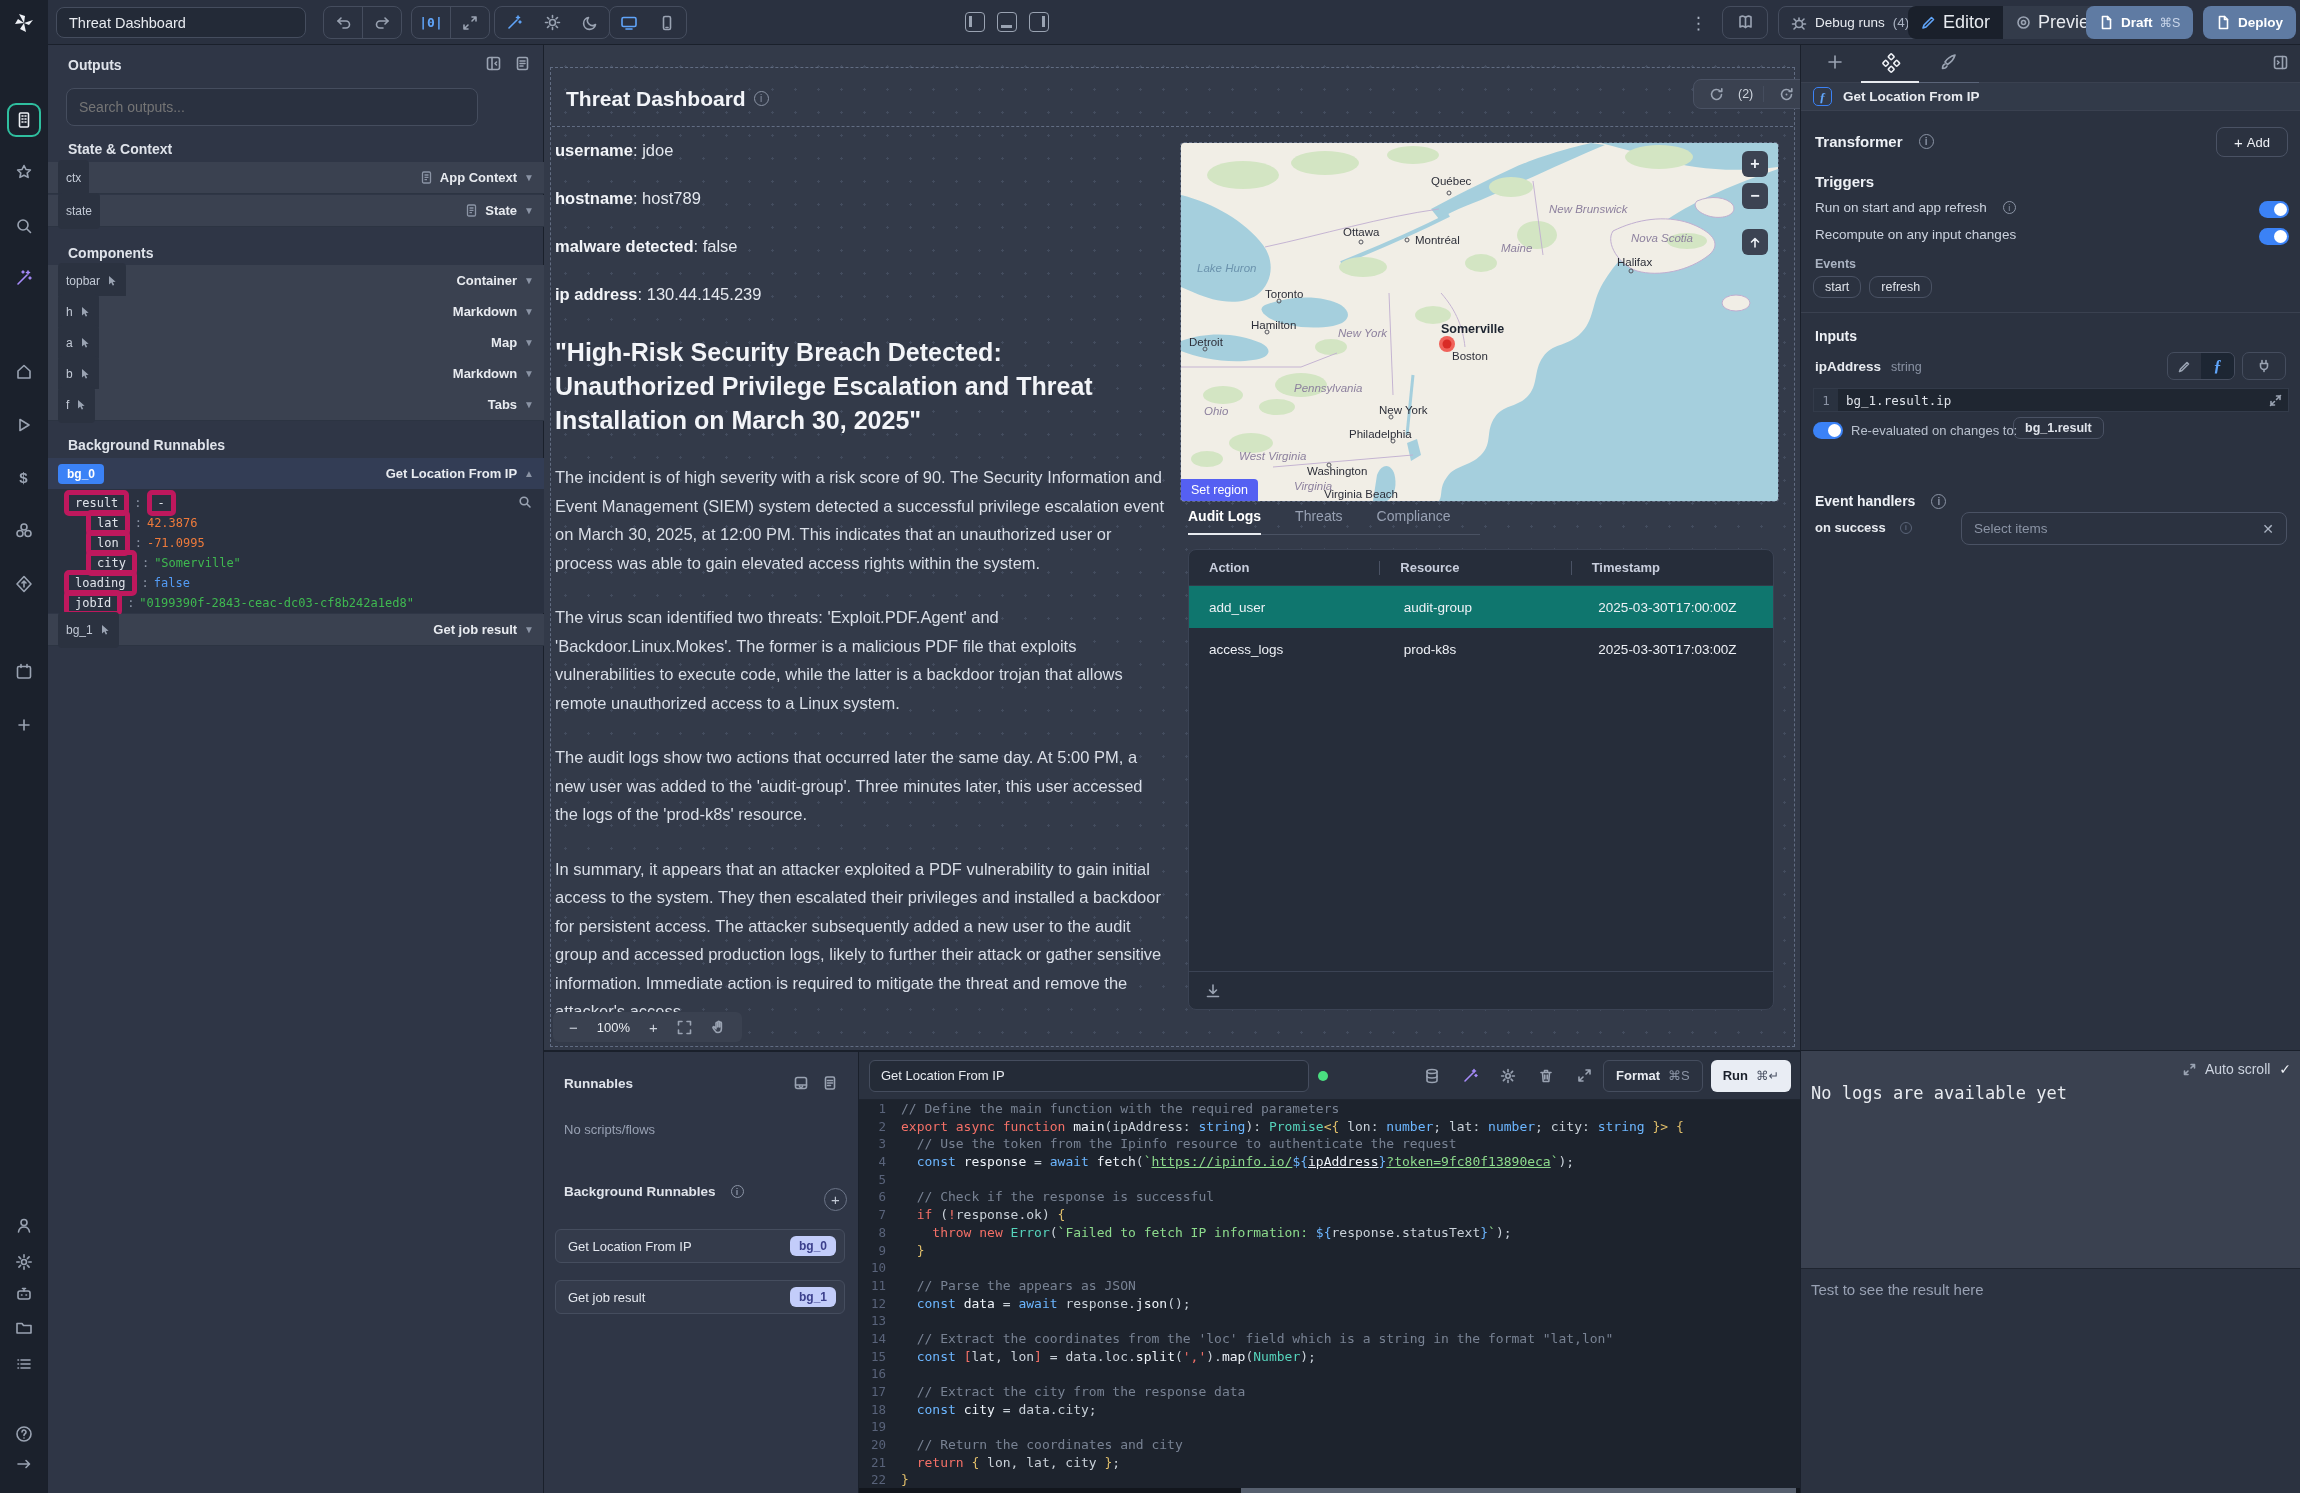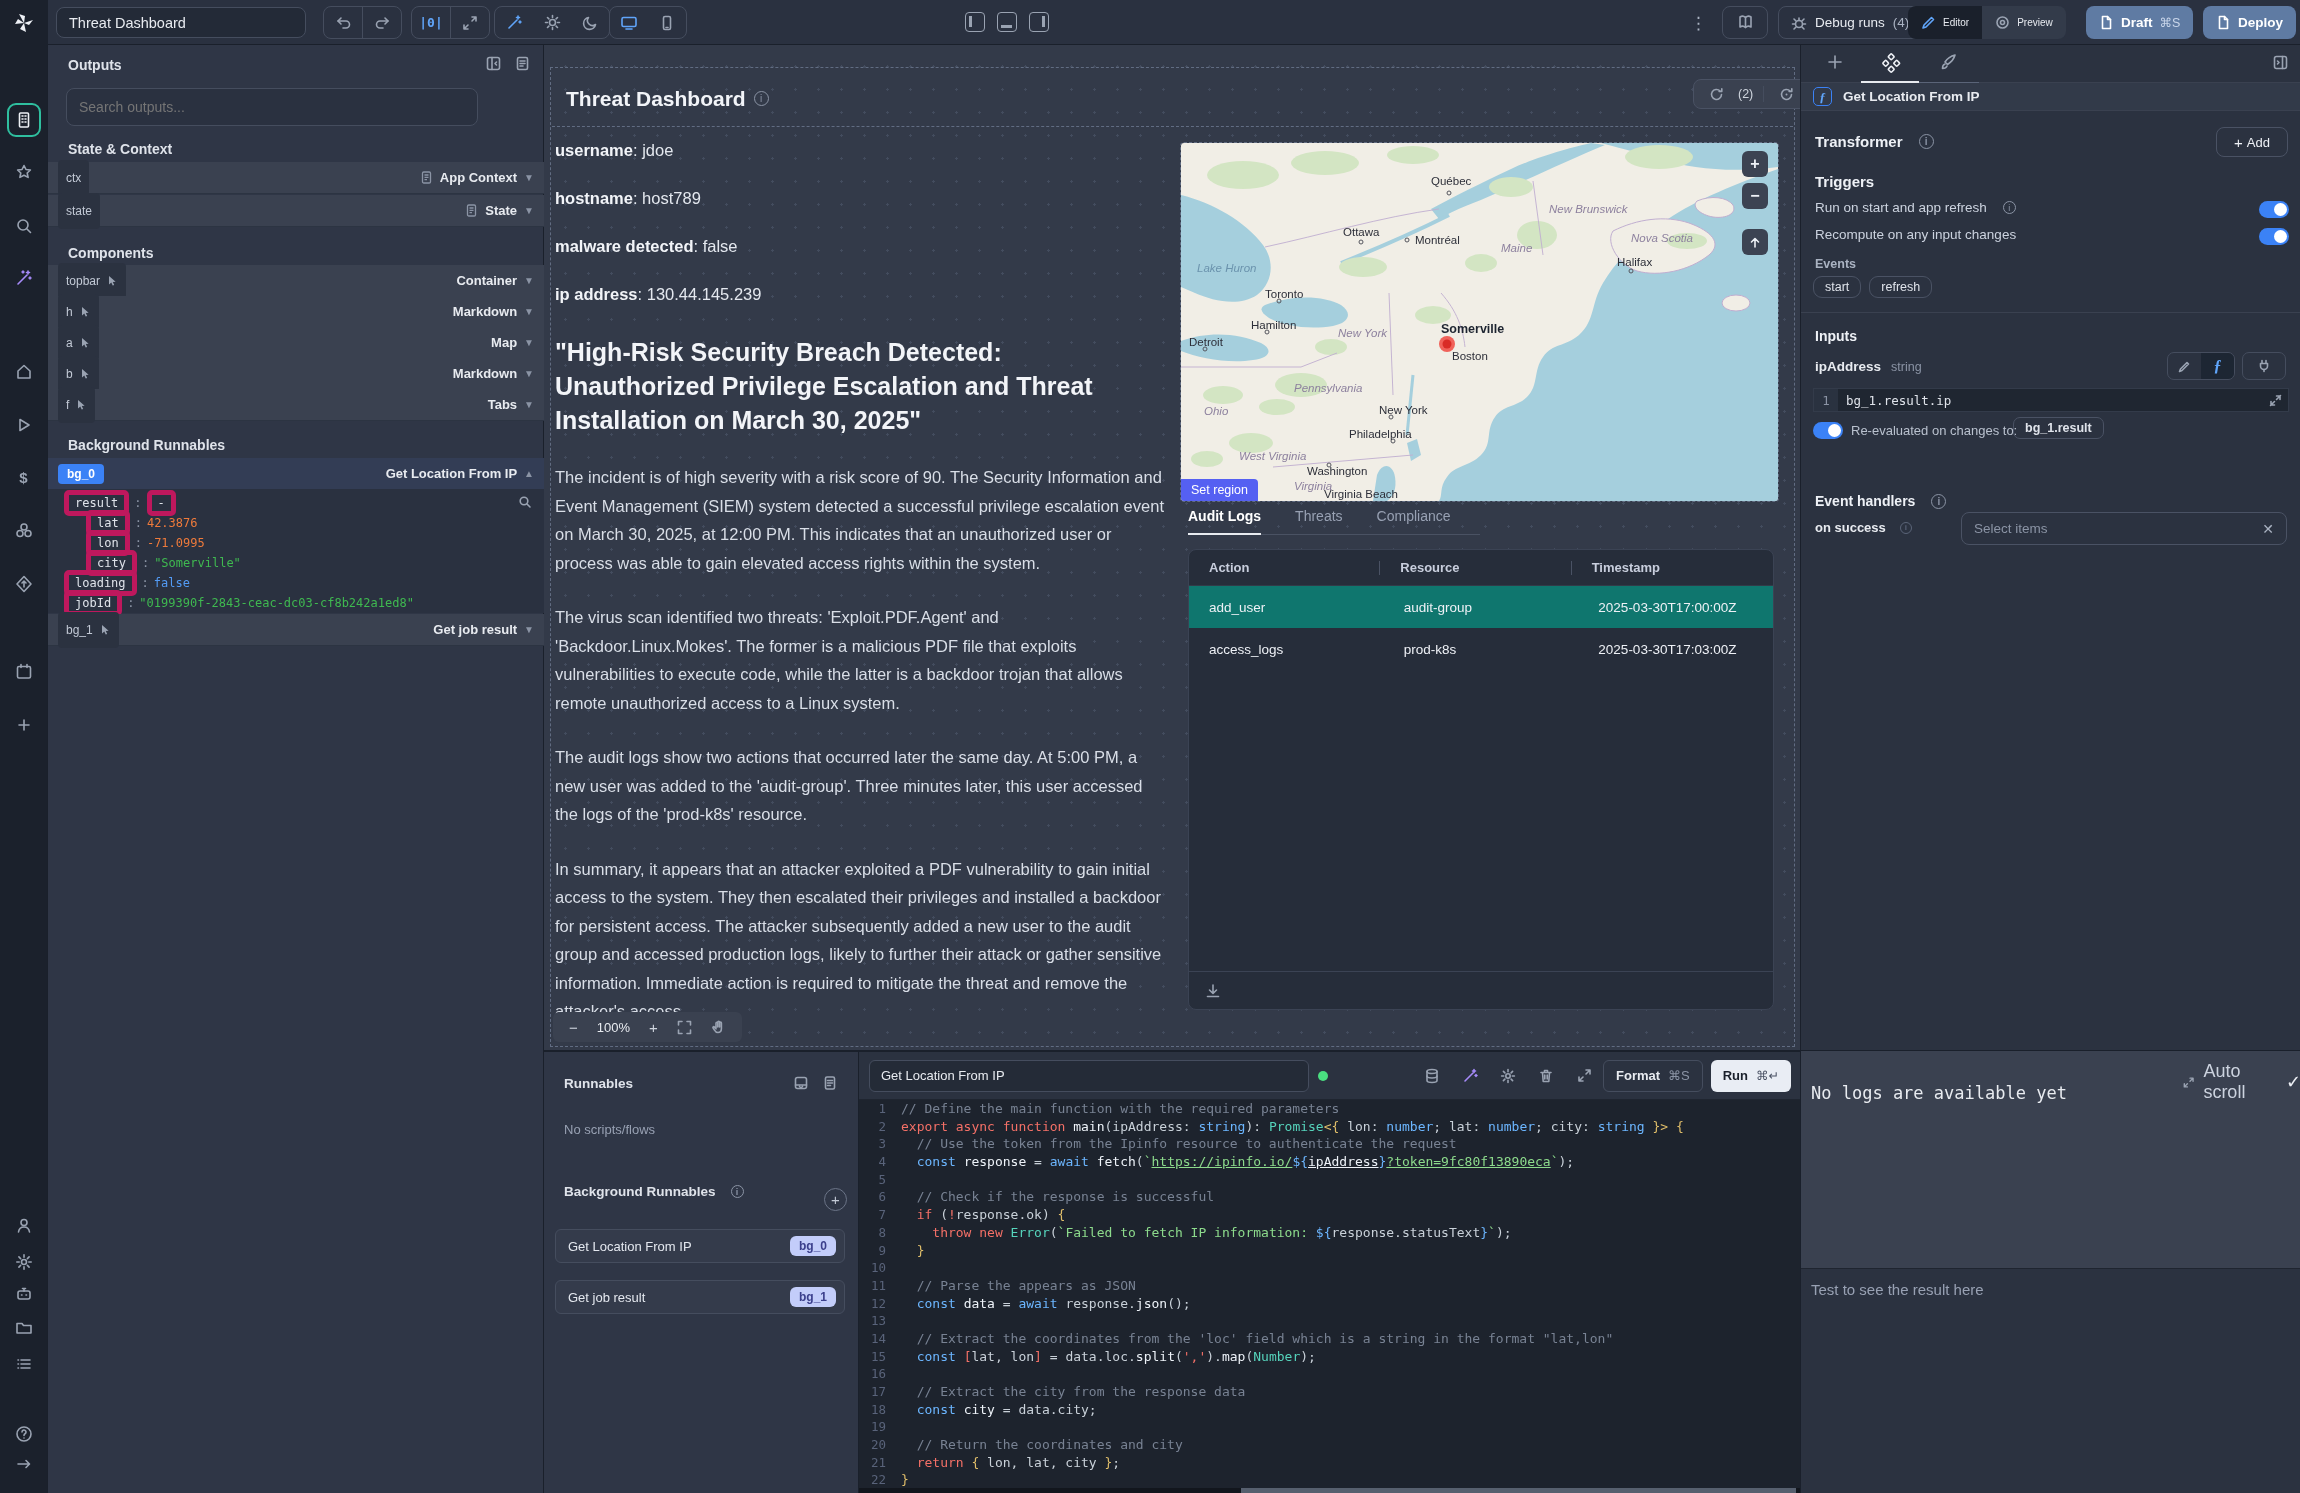--- a/index.html
+++ b/index.html
@@ -18,21 +18,21 @@
   #title-input { left:56px; top:7px; width:250px; height:31px; background:#232a37; border:1px solid #454d5e; border-radius:8px; color:#e8ebf0; font-size:14.5px; padding:0 12px; font-family:"Liberation Sans",sans-serif; }
   .tb-group { top:6px; height:33px; border:1px solid #454d5e; border-radius:8px; display:flex; align-items:center; background:#2a3140; }
   .tb-cell { width:38px; height:100%; display:flex; align-items:center; justify-content:center; cursor:pointer; }
   .tb-sep { width:1px; height:100%; background:#454d5e; }
   .zero-glyph { color:#60a5fa; font-family:"DejaVu Sans Mono",monospace; font-size:13px; font-weight:bold; }
   .panel-toggle { width:20px; height:20px; border:1.6px solid #9aa3b2; border-radius:4px; position:relative; }
   .panel-toggle i { position:absolute; background:#9aa3b2; }
   #kebab { color:#aab3c2; font-size:17px; letter-spacing:0; }
   .tb-btn { top:6px; height:33px; border:1px solid #454d5e; border-radius:8px; display:flex; align-items:center; gap:8px; padding:0 12px; font-size:13.5px; color:#e8ebf0; cursor:pointer; }
   #seg-editorpreview { top:6px; height:33px; border-radius:8px; overflow:hidden; display:flex; }
-  .seg { display:flex; align-items:center; gap:7px; padding:0 13px; font-size:10px; color:#e8ebf0; cursor:pointer; }
+  .seg { display:flex; align-items:center; gap:7px; padding:0 13px; font-size:18px; color:#e8ebf0; cursor:pointer; }
   .seg.active { background:#1a202b; }
   .seg.inactive { background:#333b4a; }
   .steel-btn { top:6px; height:33px; background:#5f7ba3; border-radius:8px; display:flex; align-items:center; gap:7px; padding:0 13px; font-size:13.5px; color:#fff; font-weight:bold; cursor:pointer; }
   .kbd-hint { font-weight:normal; color:#c9d6ea; font-size:12.5px; }
 
   
   #rail { left:0; top:45px; width:48px; height:1448px; background:#1b212c; border-right:1px solid #1a202b; }
   .rail-item { position:absolute; left:50%; transform:translateX(-50%); display:flex; align-items:center; justify-content:center; cursor:pointer; }
   #rail-active { left:7px; top:58px; width:34px; height:34px; border:2px solid #2fbf9f; border-radius:9px; display:flex; align-items:center; justify-content:center; transform:none; }
   .rail-txt { color:#9aa3b2; font-size:15px; font-weight:bold; }
@@ -927,21 +927,21 @@
     <div class="abs" style="left:14px; top:475px; font-size:13px; font-weight:bold; display:flex; gap:6px; align-items:center">
       <span>on success</span>
         <span class="info-i" style="width:12px;height:12px;font-size:8px; border-color:#5a6478; color:#5a6478">i</span>
     </div>
     <div id="select-box">
       <span>Select items</span>
       <span style="margin-left:auto; color:#aab3c2; font-size:14px">✕</span>
     </div>
 
     <div id="rp-logs">
-      <div class="abs" style="left:382px; top:10px; display:flex; gap:9px; align-items:center; font-size:18px; color:#ccd3df">
+      <div class="abs" style="left:382px; top:10px; display:flex; gap:9px; align-items:center; font-size:14px; color:#ccd3df">
         <svg width="13" height="13" viewBox="0 0 13 13" class="ico">
             <path d="M8 1.5h3.5V5M5 11.5H1.5V8M11.5 1.5 8 5M1.5 11.5 5 8"></path>
           </svg>
         <span>Auto scroll</span>
         <span style="color:#eef1f6">✓</span>
       </div>
       <div class="abs mono" style="left:10px; top:32px; font-size:17px; color:#e8ebf0">No logs are available yet</div>
     </div>
     <div id="rp-result">
       <div class="abs" style="left:10px; top:12px; font-size:15px; color:#98a1b3">Test to see the result here</div>

